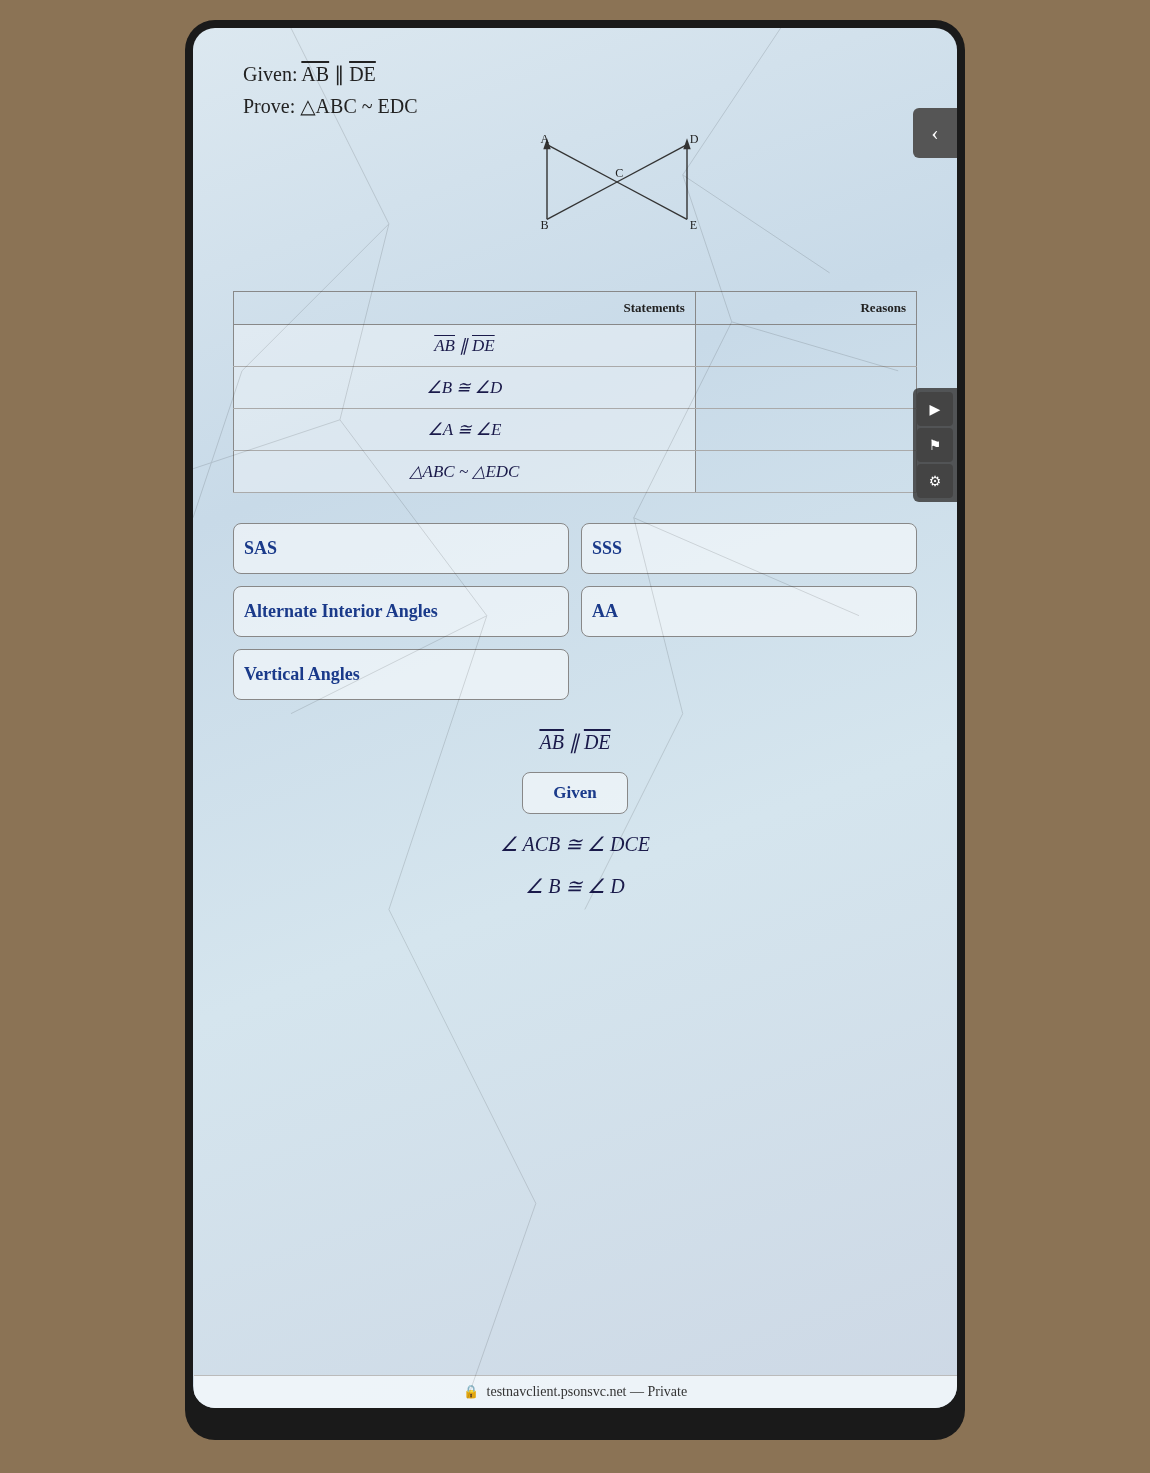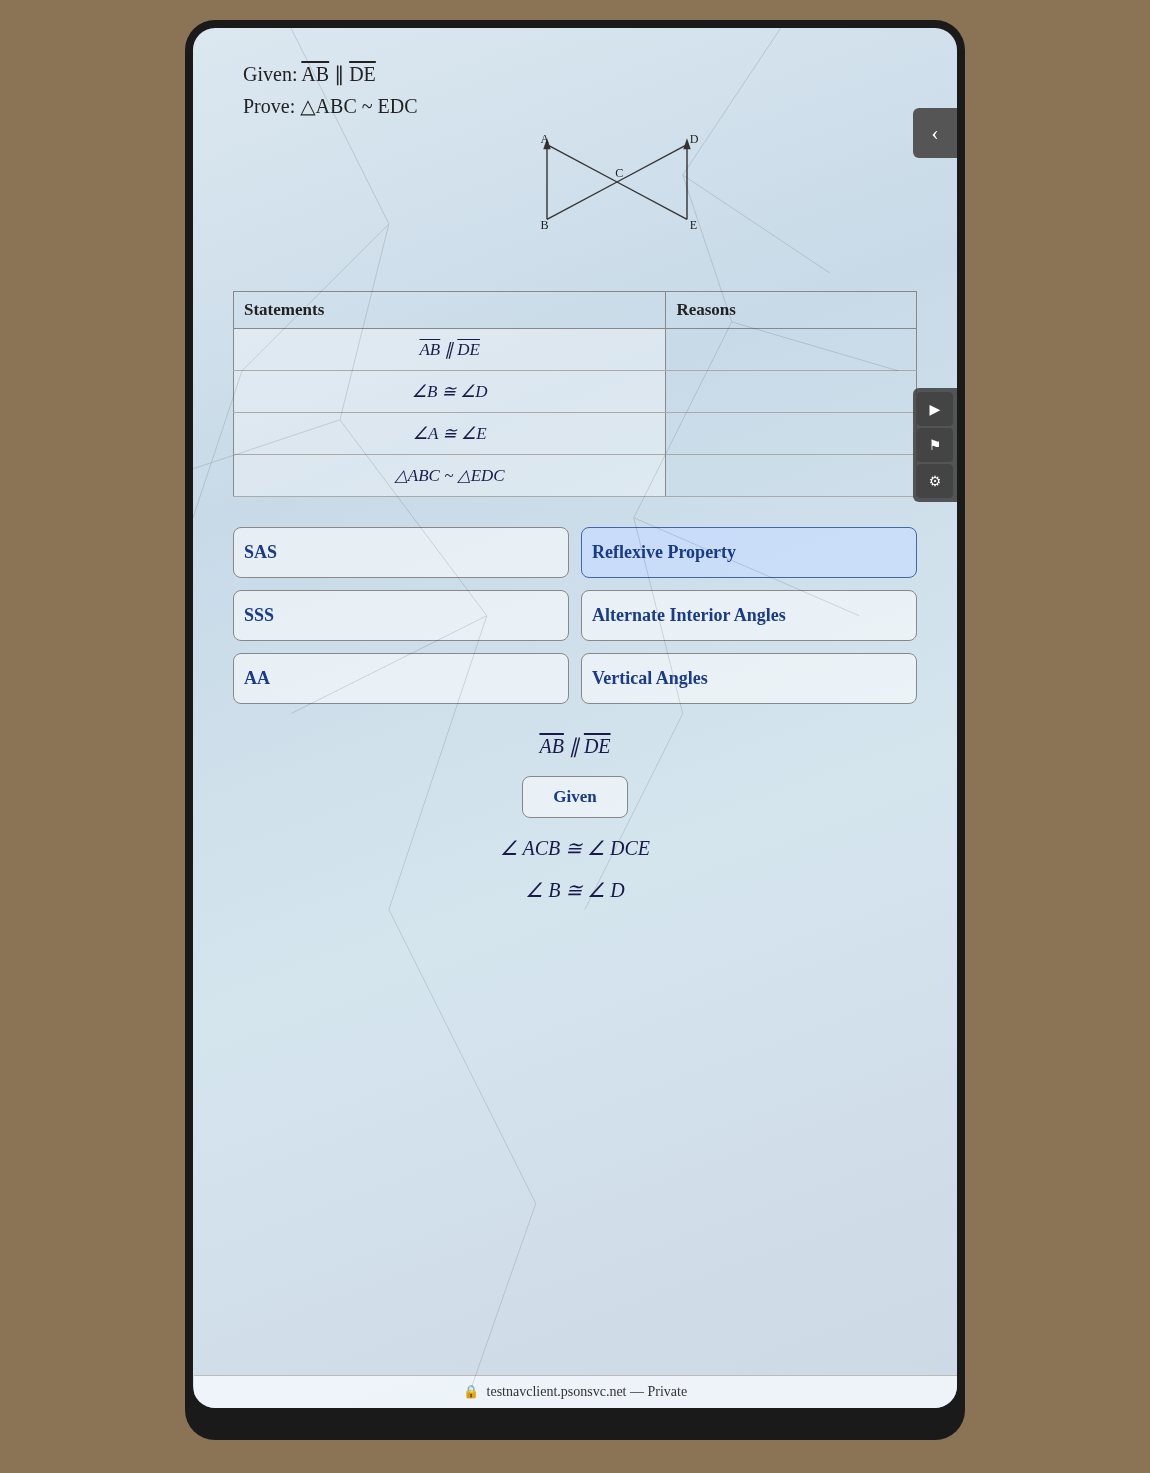--- a/index.html
+++ b/index.html
@@ -97,24 +97,24 @@
       width: 280px;
       height: 140px;
     }
     .proof-table {
       width: 100%;
       border-collapse: collapse;
       margin-bottom: 30px;
       border: 1.5px solid #888;
     }
     .proof-table th {
-      font-size: 17px;
+      font-size: 13px;
       font-weight: bold;
       color: #222;
-      text-align: left;
+      text-align: right;
       padding: 8px 10px;
       border-bottom: 1.5px solid #888;
       background: transparent;
     }
     .proof-table th:first-child {
       border-right: 1.5px solid #888;
     }
     .proof-table td {
       padding: 10px 14px;
       text-align: center;
@@ -261,21 +261,20 @@
         </tr>
         <tr>
           <td>△ABC ~ △EDC</td>
           <td></td>
         </tr>
       </tbody>
     </table>
 
     <div class="answer-options">
       <button class="option-btn">SAS</button>
-      <button class="option-btn selected">Reflexive Property</button>
       <button class="option-btn">SSS</button>
       <button class="option-btn">Alternate Interior Angles</button>
       <button class="option-btn">AA</button>
       <button class="option-btn">Vertical Angles</button>
     </div>
 
     <div class="result-area">
       <div class="result-statement">
         <span class="overline">AB</span> ∥ <span class="overline">DE</span>
       </div>

